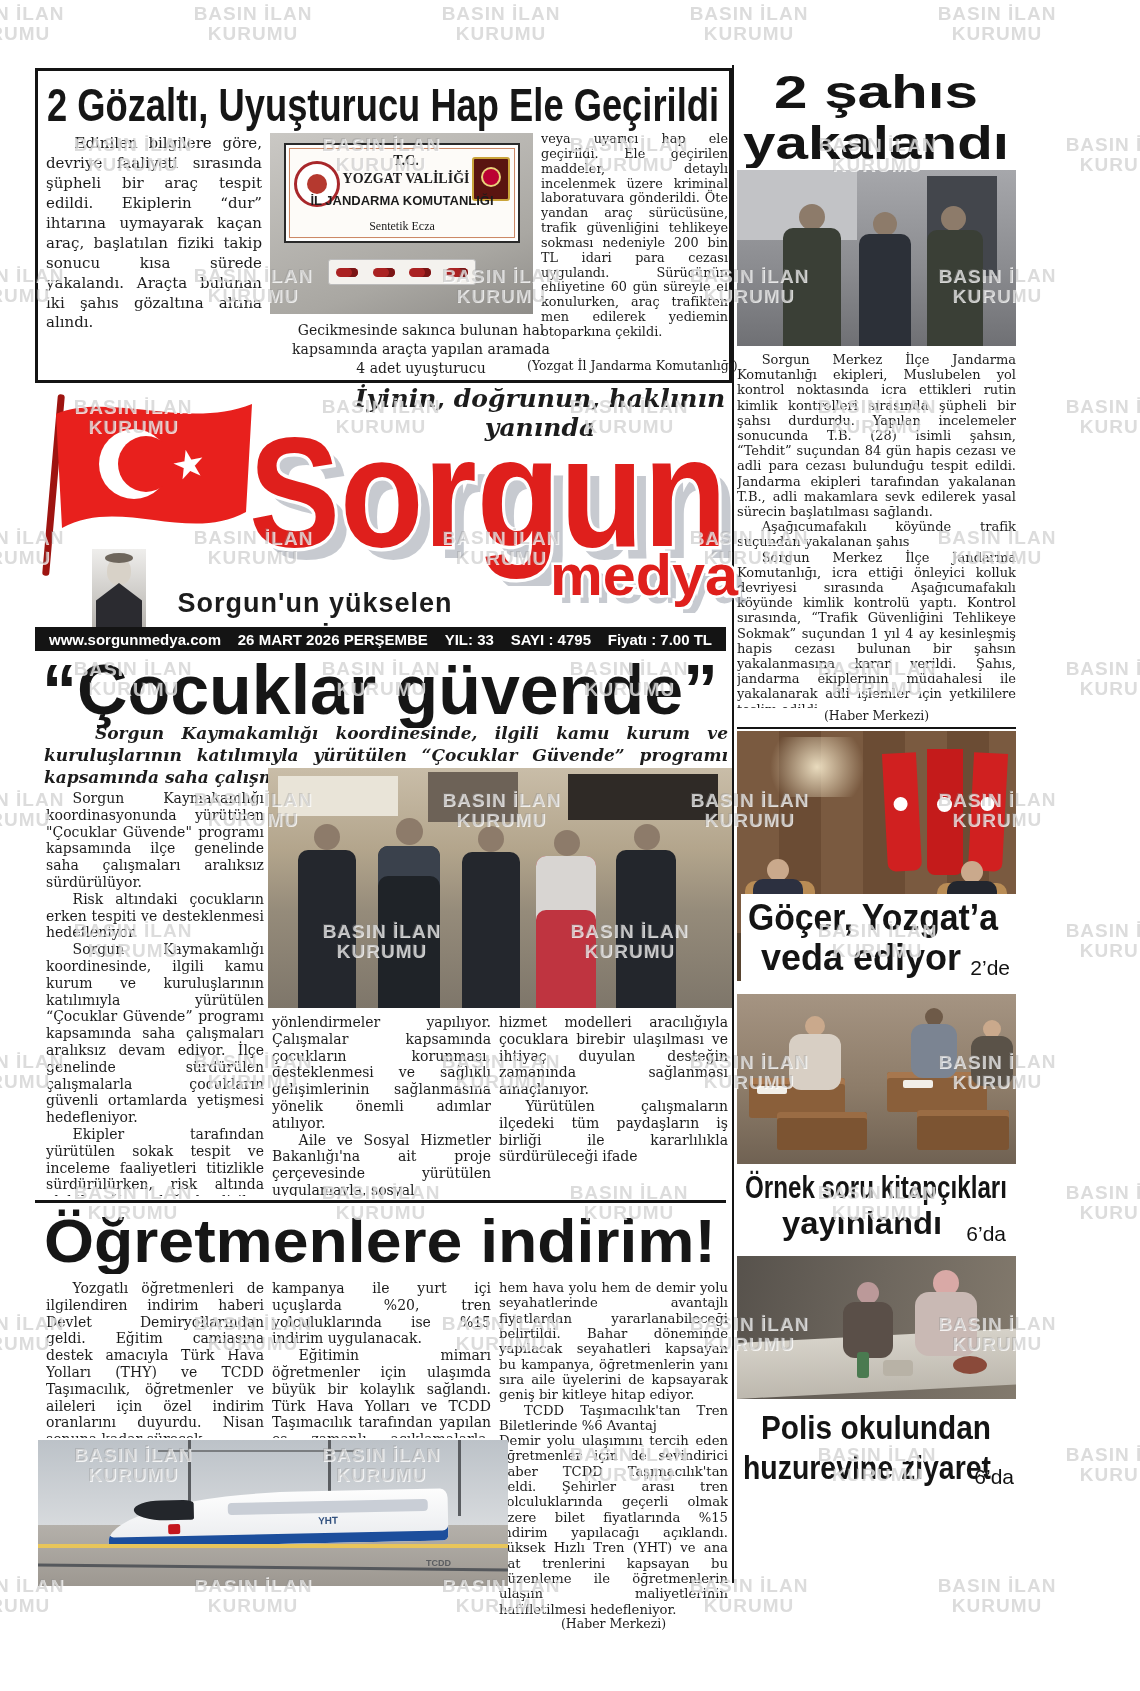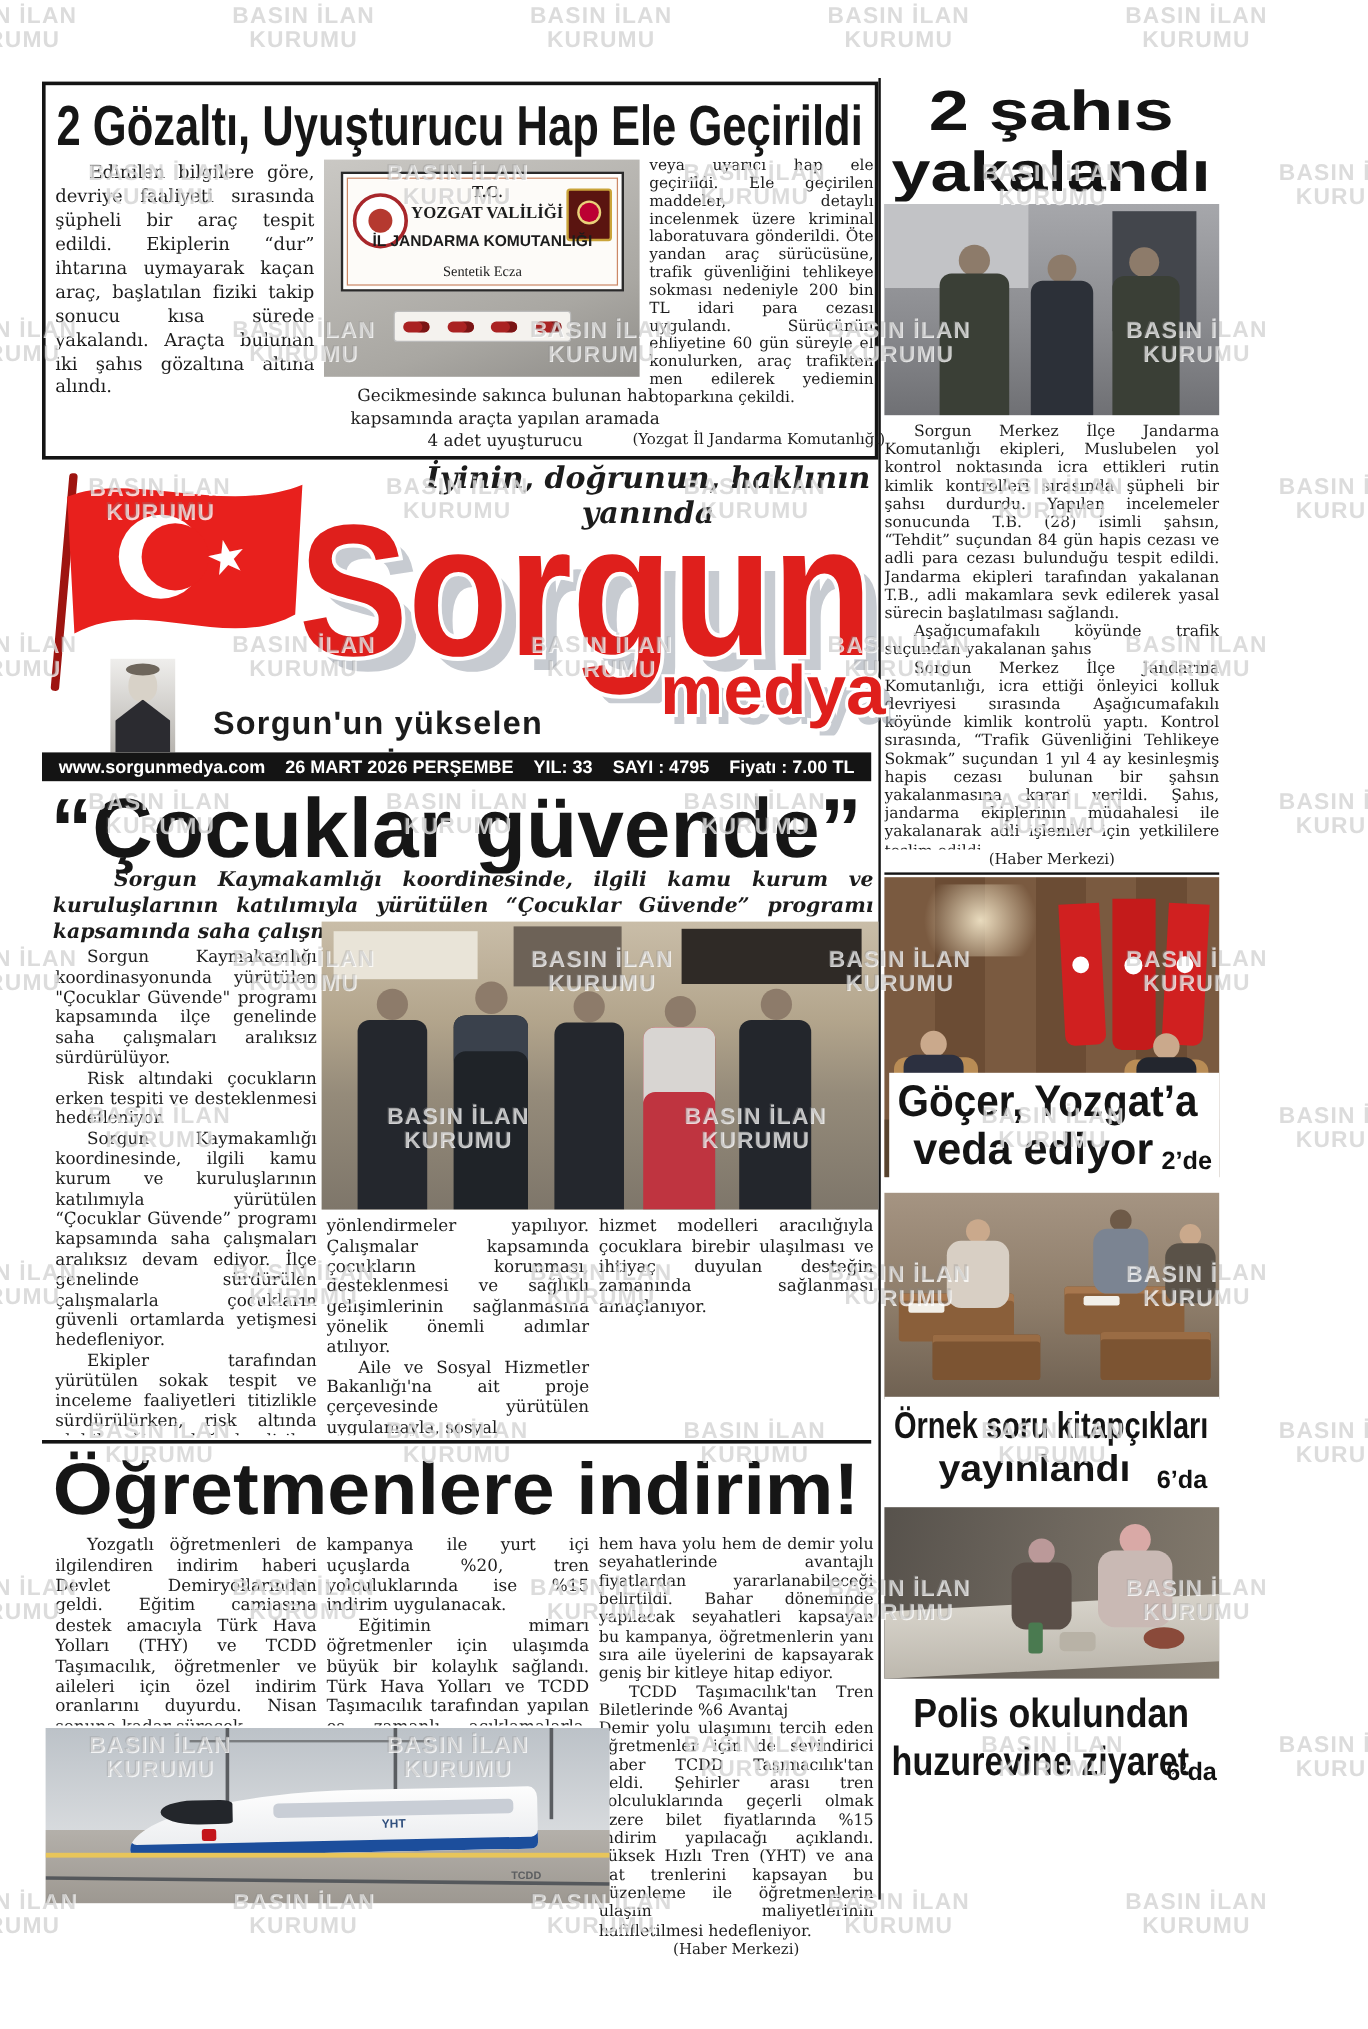--- a/index.html
+++ b/index.html
@@ -29,21 +29,21 @@
             text-align:center;letter-spacing:1px;}
   
   .datebar{background:#141414;color:#fff;display:flex;align-items:center;
            justify-content:space-between;padding:0 14px;box-sizing:border-box;
            font-family:"Liberation Sans",sans-serif;font-weight:bold;font-size:15px;}
   
   .intro{font-size:17px;line-height:1.3;font-weight:bold;font-style:italic;
          text-align:justify;text-indent:3em;}
   
   .side-box{background:#fff;z-index:3;}
-  .page-ref{position:absolute;font-family:"Liberation Sans",sans-serif;font-weight:bold;
+  .page-ref{position:absolute;font-family:"Liberation Sans",sans-serif;font-weight:normal;
             font-size:21px;color:#111;text-shadow:1px 1px 0 #fff;margin-top:39px;}
   svg text{font-family:"Liberation Sans",sans-serif;font-weight:bold;}
   
   .photo{overflow:hidden;z-index:2;}
   .fig-head{position:absolute;border-radius:50%;background:#8d7b6a;}
   .fig-body{position:absolute;border-radius:10px 10px 0 0;background:#23262c;}
   
   .sign{position:absolute;background:#fdfbf8;border:2px solid #2a2a2a;box-shadow:0 0 0 2px #fff inset;}
   .sign-inner{position:absolute;inset:3px;border:1px solid #c86;}
   .pillstrip{position:absolute;background:#f4f2ee;border:1px solid #bbb;border-radius:3px;
@@ -185,20 +185,21 @@
     <div class="fig-body" style="left:348px;top:82px;width:60px;height:158px;background:#23262c;"></div>
   </div>
 
   <div class="abs col" style="left:272px;top:1014px;width:219px;height:182px;line-height:1.2;">
     <p>yönlendirmeler yapılıyor. Çalışmalar kapsamında çocukların korunması, desteklenmesi ve sağlıklı gelişimlerinin sağlanmasına yönelik önemli adımlar atılıyor.</p>
     <p class="p-ind">Aile ve Sosyal Hizmetler Bakanlığı'na ait proje çerçevesinde yürütülen uygulamayla, sosyal</p>
   </div>
 
   <div class="abs col" style="left:499px;top:1014px;width:229px;height:150px;line-height:1.2;">
     <p>hizmet modelleri aracılığıyla çocuklara birebir ulaşılması ve ihtiyaç duyulan desteğin zamanında sağlanması amaçlanıyor.</p>
+    <p class="p-ind">Yürütülen çalışmaların ilçedeki tüm paydaşların iş birliği ile kararlılıkla sürdürüleceği ifade</p>
 
   </div>
 
   <div class="abs rule" style="left:35px;top:1200px;width:691px;height:3px;"></div>
 
   <svg class="abs" style="left:35px;top:1206px;" width="691" height="68">
     <text x="345" y="56" text-anchor="middle" font-size="61" fill="#161616" textLength="672" lengthAdjust="spacingAndGlyphs">Öğretmenlere indirim!</text>
   </svg>
 
   <div class="abs col" style="left:46px;top:1280px;width:218px;height:158px;line-height:1.2;">

